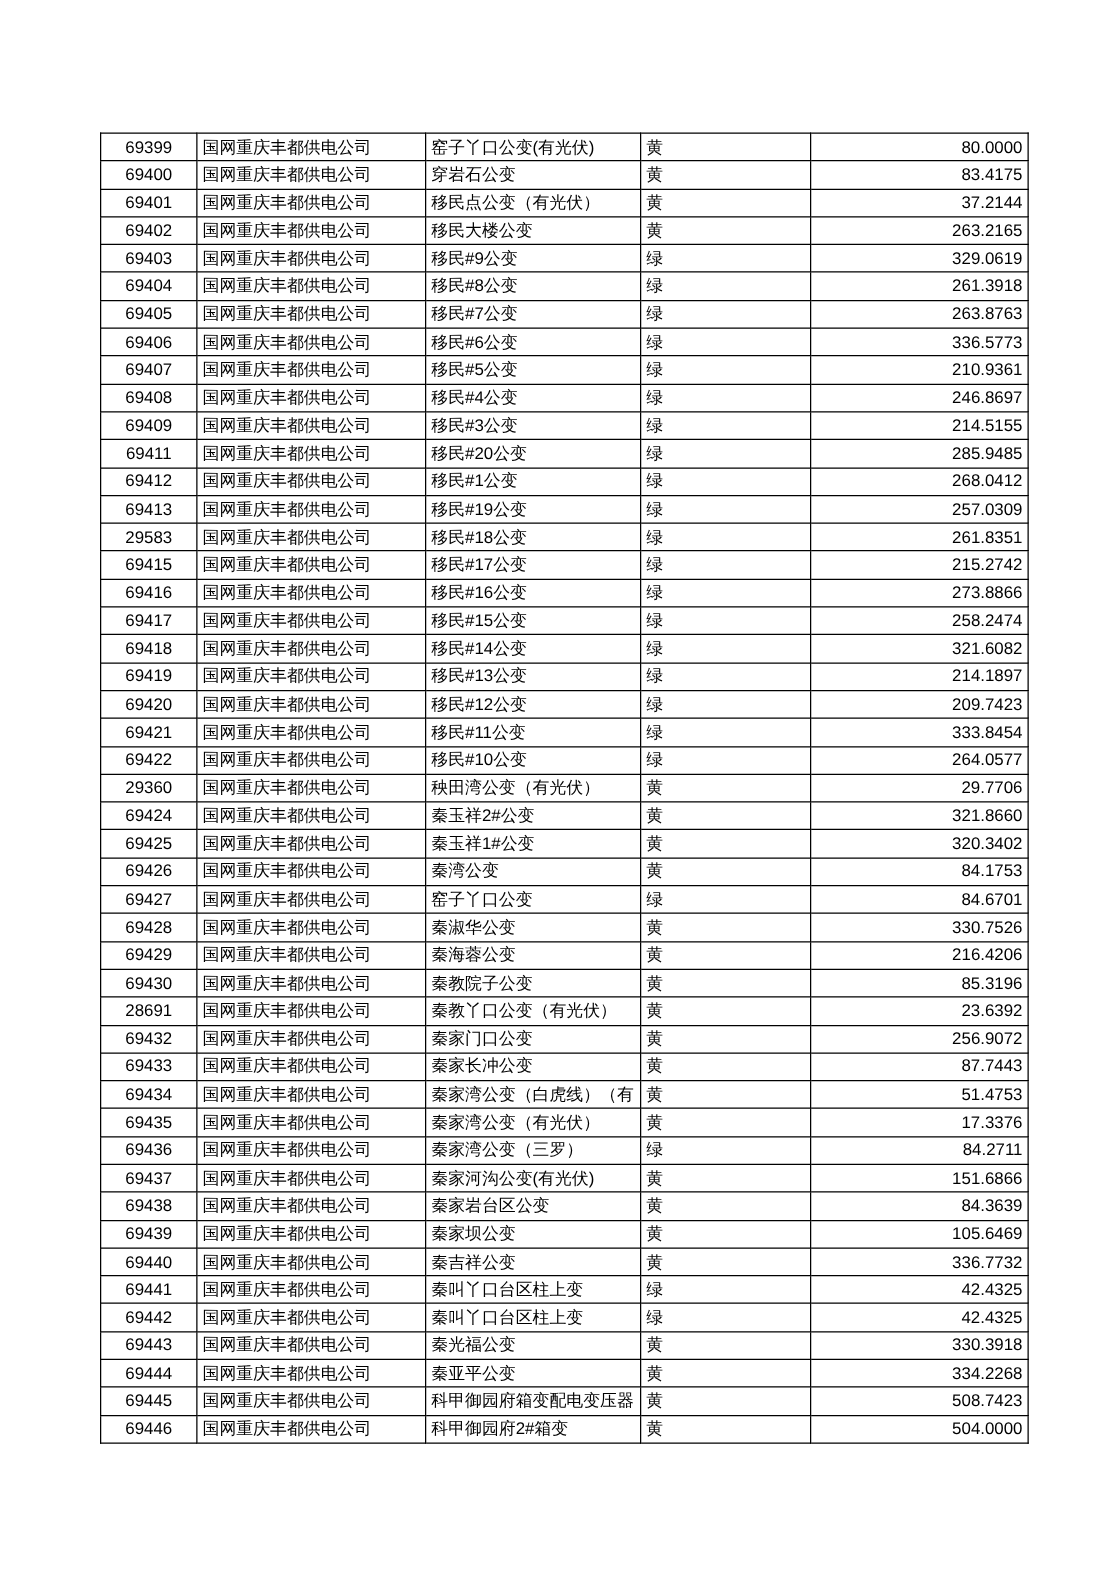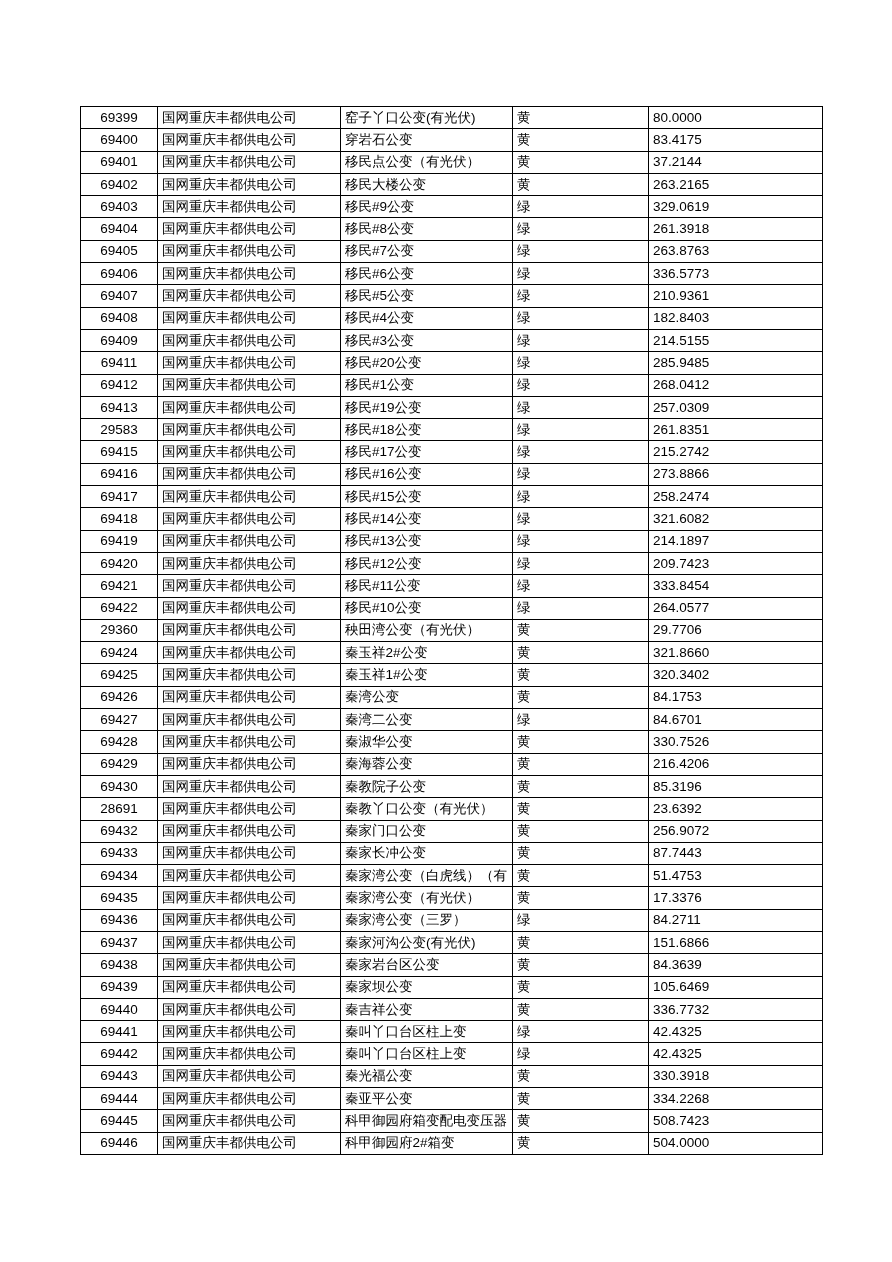--- a/index.html
+++ b/index.html
@@ -55,21 +55,21 @@
   td.c-name {
     width: 163px;
     text-align: left;
   }
   td.c-color {
     width: 127px;
     text-align: left;
   }
   td.c-value {
     width: 165px;
-    text-align: left;
+    text-align: right;
   }
 </style>
 </head>
 <body>
 
 <div class="page">
   <div class="table-wrap">
     <table class="data-table">
       <tbody>
           <tr>
@@ -133,21 +133,21 @@
             <td class="c-company">国网重庆丰都供电公司</td>
             <td class="c-name">移民#5公变</td>
             <td class="c-color">绿</td>
             <td class="c-value">210.9361</td>
           </tr>
           <tr>
             <td class="c-id">69408</td>
             <td class="c-company">国网重庆丰都供电公司</td>
             <td class="c-name">移民#4公变</td>
             <td class="c-color">绿</td>
-            <td class="c-value">182.8403</td>
+            <td class="c-value">246.8697</td>
           </tr>
           <tr>
             <td class="c-id">69409</td>
             <td class="c-company">国网重庆丰都供电公司</td>
             <td class="c-name">移民#3公变</td>
             <td class="c-color">绿</td>
             <td class="c-value">214.5155</td>
           </tr>
           <tr>
             <td class="c-id">69411</td>
@@ -257,21 +257,21 @@
           <tr>
             <td class="c-id">69426</td>
             <td class="c-company">国网重庆丰都供电公司</td>
             <td class="c-name">秦湾公变</td>
             <td class="c-color">黄</td>
             <td class="c-value">84.1753</td>
           </tr>
           <tr>
             <td class="c-id">69427</td>
             <td class="c-company">国网重庆丰都供电公司</td>
-            <td class="c-name">秦湾二公变</td>
+            <td class="c-name">窑子丫口公变</td>
             <td class="c-color">绿</td>
             <td class="c-value">84.6701</td>
           </tr>
           <tr>
             <td class="c-id">69428</td>
             <td class="c-company">国网重庆丰都供电公司</td>
             <td class="c-name">秦淑华公变</td>
             <td class="c-color">黄</td>
             <td class="c-value">330.7526</td>
           </tr>

